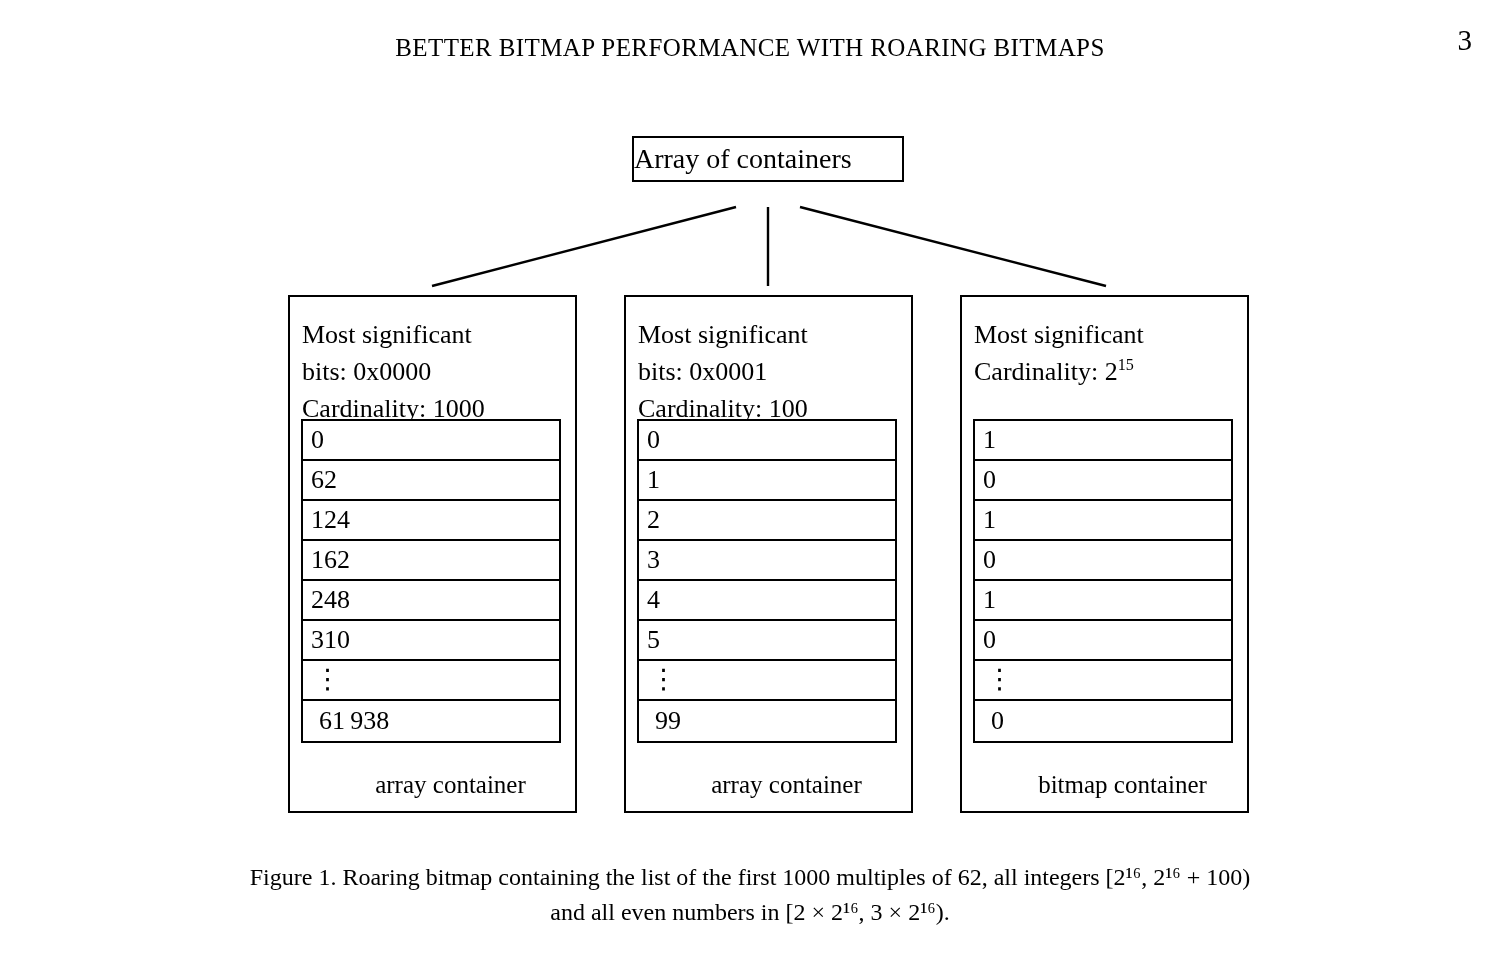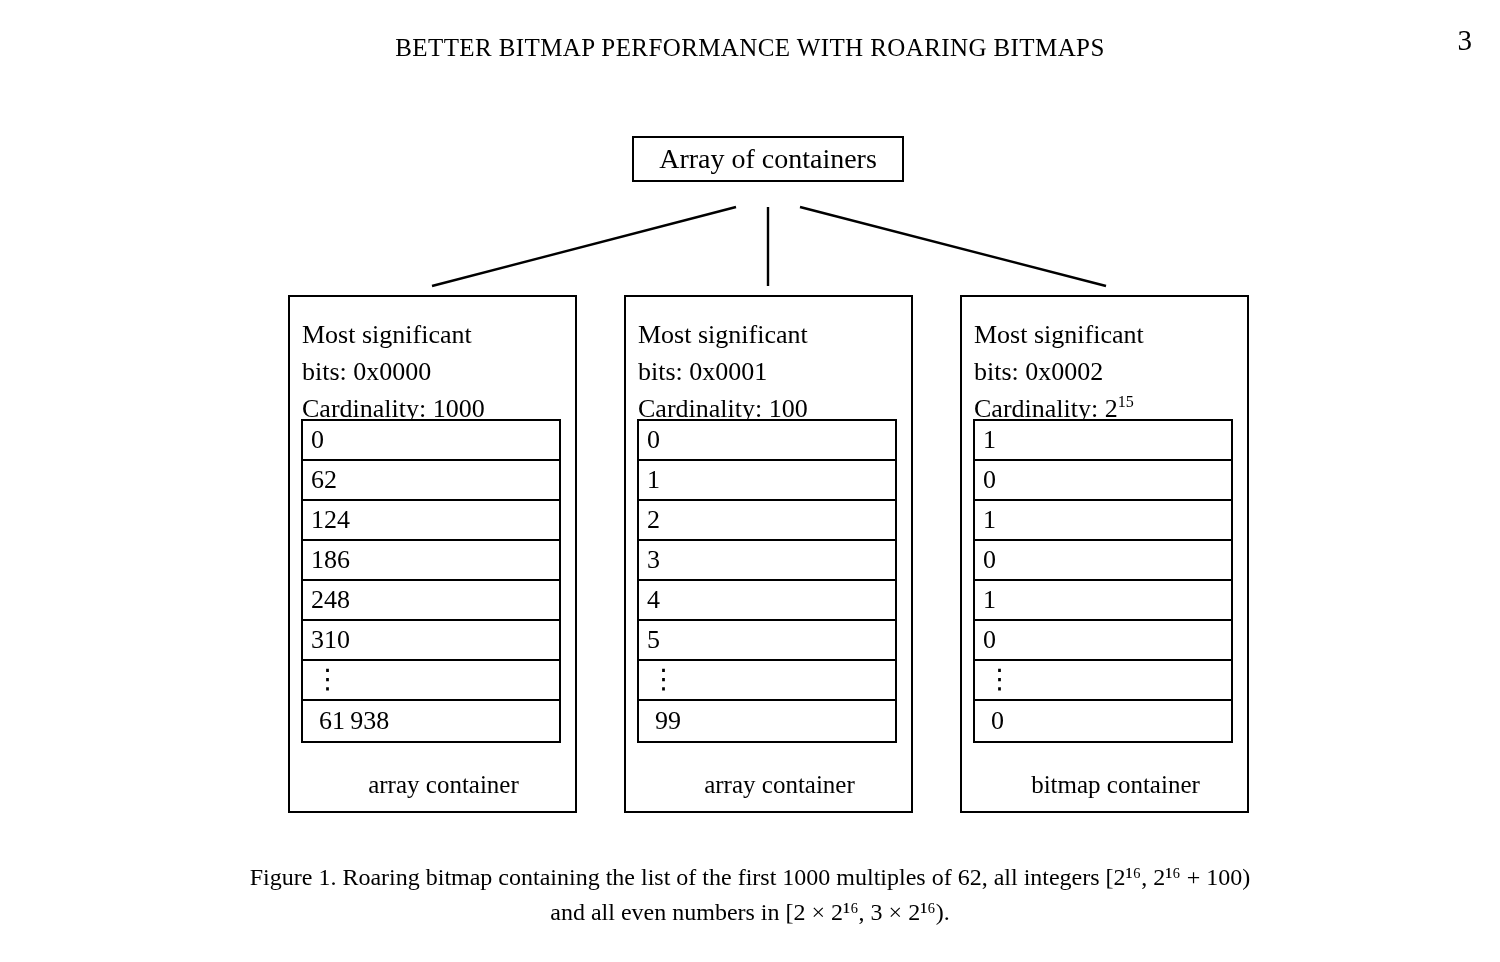--- a/index.html
+++ b/index.html
@@ -54,21 +54,21 @@
   .root-box {
     position: absolute;
     left: 632px;
     top: 136px;
     width: 272px;
     height: 46px;
     border: 2px solid #000;
     box-sizing: border-box;
     display: flex;
     align-items: center;
-    justify-content: center;
+    justify-content: flex-start;
     font-size: 28px;
     background: #fff;
   }
 
   
   .connectors {
     position: absolute;
     left: 0;
     top: 0;
     width: 1500px;
@@ -131,21 +131,21 @@
   }
   .ellipsis-glyph {
     display: inline-block;
     line-height: 0.9;
     font-size: 27px;
     transform: translateY(-1px);
   }
 
   .container-caption {
     position: absolute;
-    left: 9px;
+    left: 16px;
     bottom: 12px;
     width: 289px;
     text-align: center;
     font-size: 25px;
   }
 
   
   .fig-caption {
     position: absolute;
     left: 50px;
@@ -187,21 +187,21 @@
       <div class="value-row">
           <span>0</span>
         </div>
       <div class="value-row">
           <span>62</span>
         </div>
       <div class="value-row">
           <span>124</span>
         </div>
       <div class="value-row">
-          <span>186</span>
+          <span>162</span>
         </div>
       <div class="value-row">
           <span>248</span>
         </div>
       <div class="value-row">
           <span>310</span>
         </div>
       <div class="value-row ellipsis">
           <span class="ellipsis-glyph">⋮</span>
         </div>
@@ -243,21 +243,20 @@
       <div class="value-row">
           <span>99</span>
         </div>
     </div>
     <div class="container-caption">array container</div>
   </div>
 
   <div class="container-box" id="container-2">
     <div class="container-head">
       <div>Most significant</div>
-      <div>bits: 0x0002</div>
       <div><span>Cardinality: 2</span><sup>15</sup></div>
     </div>
     <div class="value-table">
       <div class="value-row">
           <span>1</span>
         </div>
       <div class="value-row">
           <span>0</span>
         </div>
       <div class="value-row">

